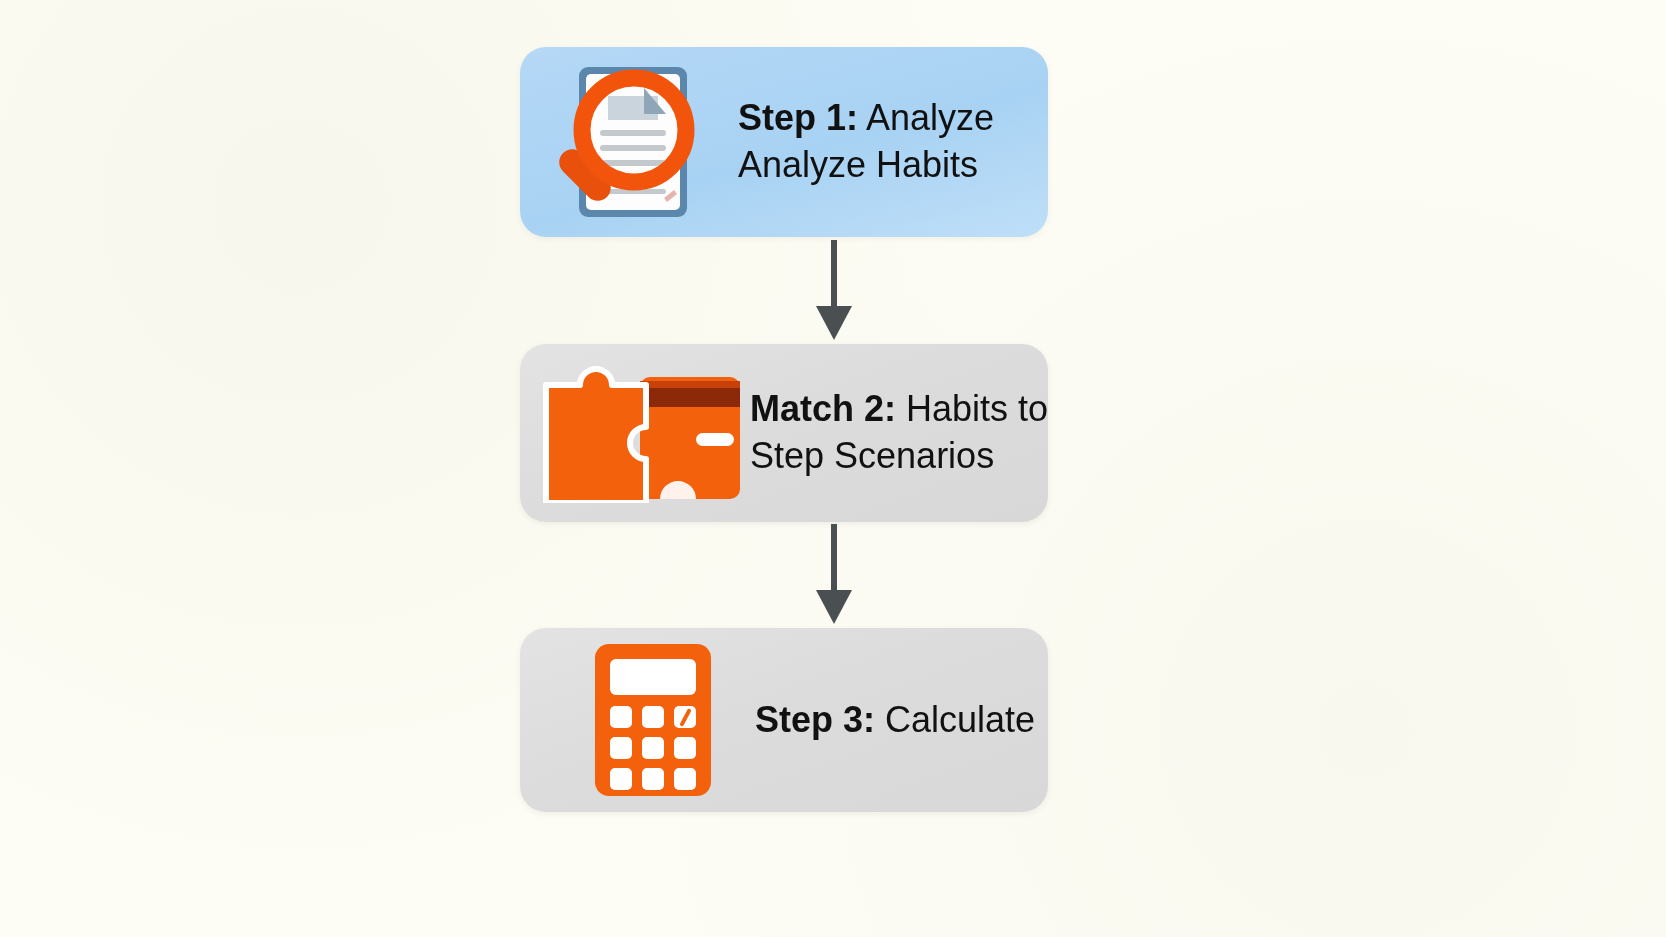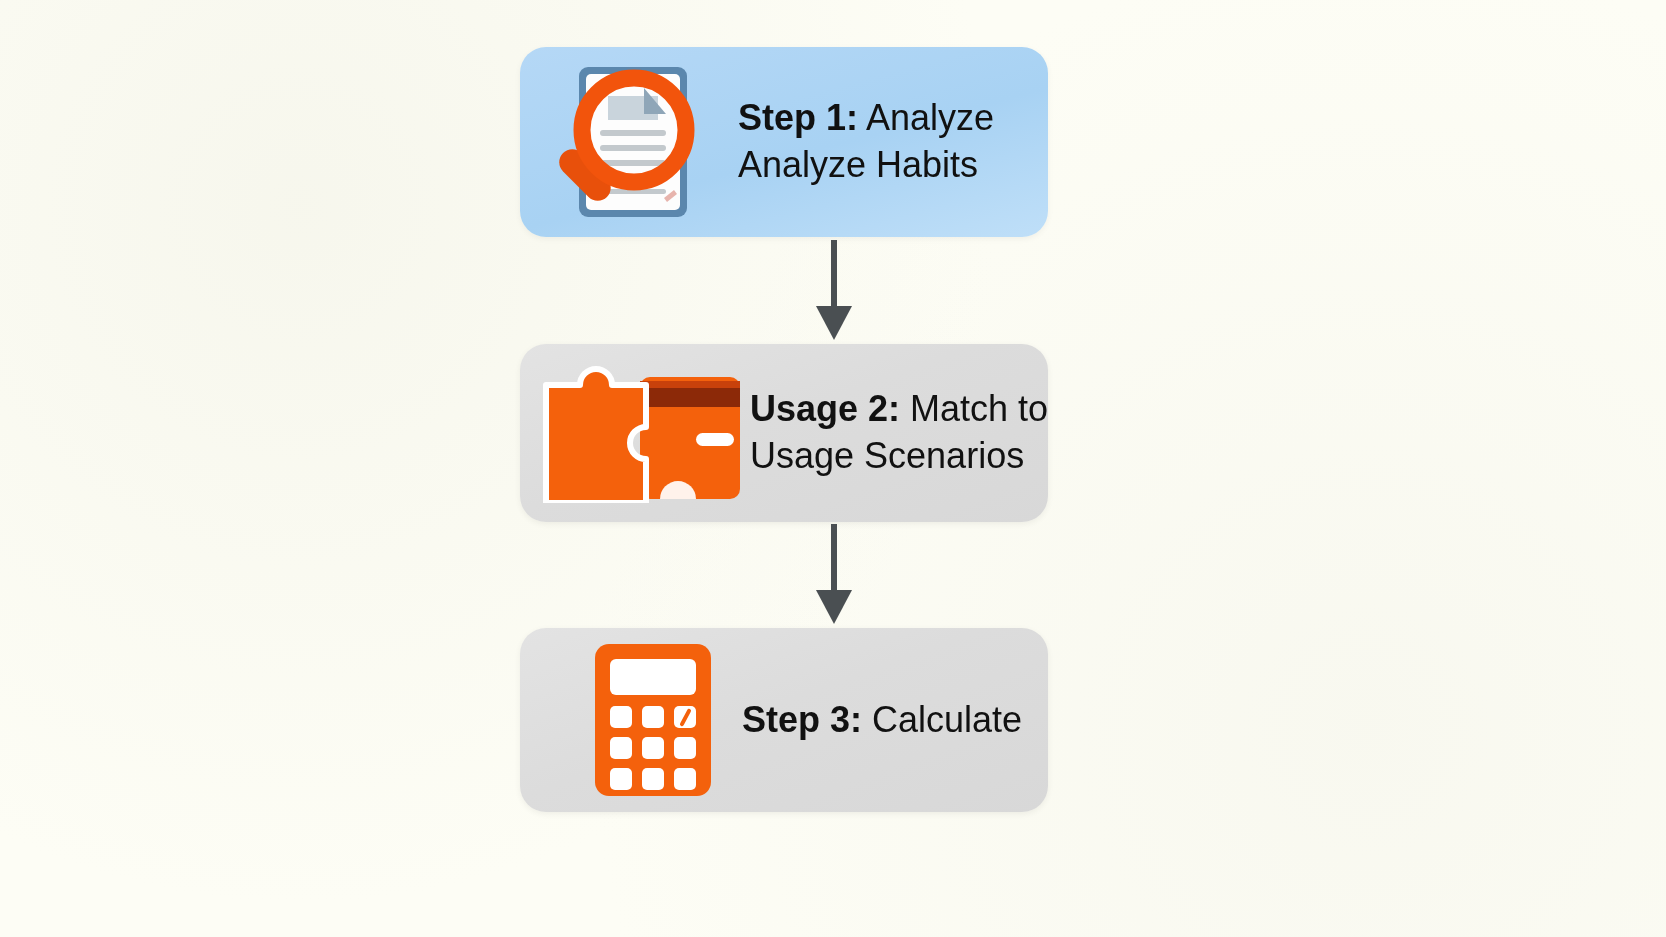--- a/index.html
+++ b/index.html
@@ -49,20 +49,21 @@
     background:linear-gradient(160deg,#e3e3e3 0%,#dcdcdc 45%,#d8d8d8 100%);
     box-shadow:0 2px 6px rgba(0,0,0,0.06);
   }
 
   
   #step-3-box {
     left:520px; top:628px;
     width:528px; height:184px;
     background:linear-gradient(160deg,#e3e3e3 0%,#dcdcdc 45%,#d8d8d8 100%);
     box-shadow:0 2px 6px rgba(0,0,0,0.06);
+    text-align:center;
   }
 
   .icon-slot {
     flex:0 0 auto;
     display:flex;
     align-items:center;
     justify-content:center;
   }
   #step-1-box .icon-slot { width:190px; margin-left:22px; }
   #step-2-box .icon-slot { width:208px; margin-left:18px; }
@@ -157,23 +158,23 @@
                    a16 16 0 1 0 0 32
                    L104 140
                    L4 140
                    Z" fill="#f4610c" stroke="#ffffff" stroke-width="6" stroke-linejoin="round"></path>
         </g>
       </svg>
     </div>
 
     <div class="label-slot" id="step-2-label">
       <div class="label-line">
-        <span class="label-strong">Usage 2:</span><span> Match to</span>
+        <span class="label-strong">Match 2:</span><span> Habits to</span>
       </div>
-      <div class="label-line">Usage Scenarios</div>
+      <div class="label-line">Step Scenarios</div>
     </div>
   </div>
 
   <div class="arrow" id="arrow-2">
     <svg width="48" height="100" viewBox="0 0 48 100">
       <rect x="21" y="0" width="6" height="72" fill="#4a4f52"></rect>
       <path d="M6 66 L42 66 L24 100 Z" fill="#4a4f52"></path>
     </svg>
   </div>
 

